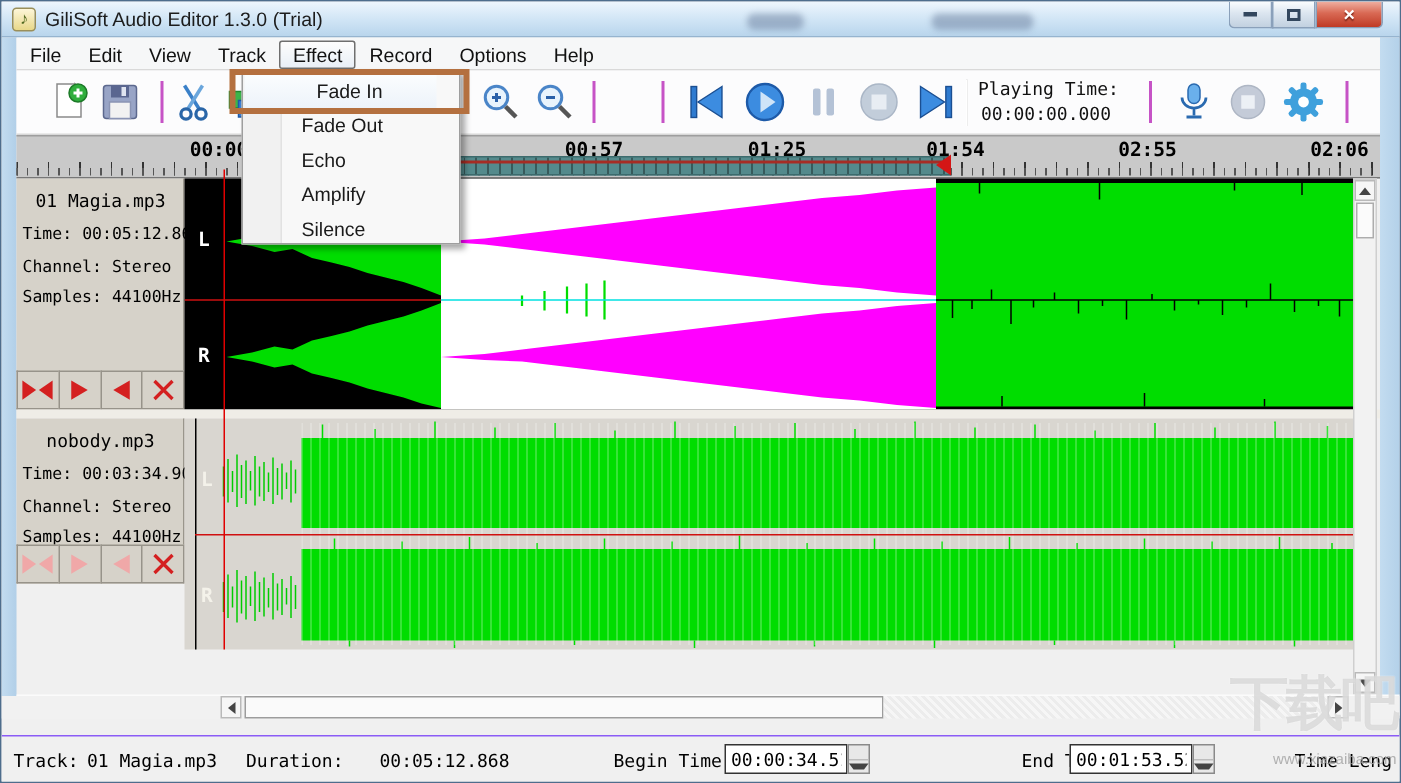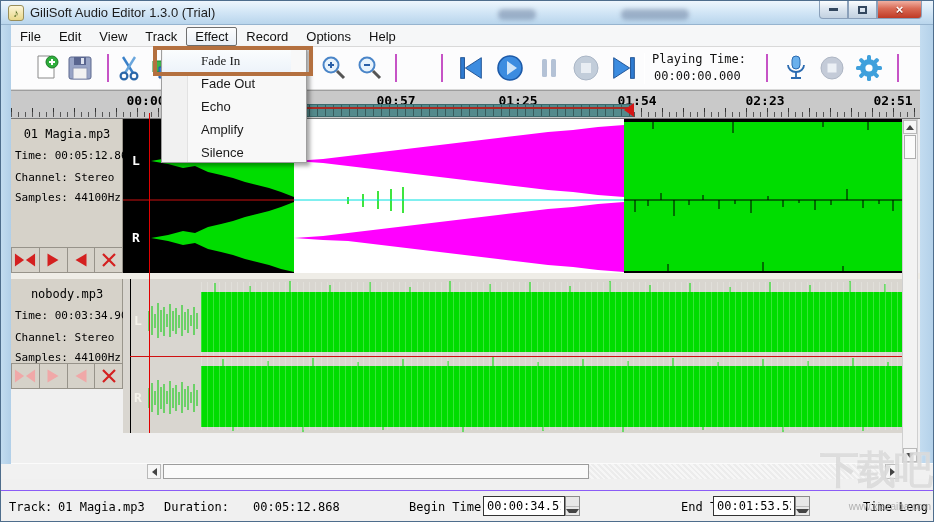--- a/index.html
+++ b/index.html
@@ -108,22 +108,22 @@
   .spin div:last-child{border-bottom:none;}
   .spin .tri-up{border-left-width:3px;border-right-width:3px;border-bottom-width:4px;}
   .spin .tri-down{border-left-width:3px;border-right-width:3px;border-top-width:4px;}
 
   
   .dropdown{left:160px;top:45px;width:146px;height:117px;background:#f8f8f8;
     border:1px solid #9e9e9e;box-shadow:3px 3px 4px rgba(0,0,0,.35);}
   .dd-gutter{left:0;top:0;width:26px;height:115px;background:#f1f1f1;border-right:1px solid #e2e2e2;}
   .dd-item{left:27px;width:118px;height:23px;font-size:13px;color:#1a1a1a;
     display:flex;align-items:center;padding-left:12px;}
-  .dd-item.hl{left:1px;width:128px;padding-left:38px;
-    background:linear-gradient(#fbfdfe,#edf3fa);font-family:Liberation Serif, serif;}
+  .dd-item.hl{left:1px;width:128px;padding-left:48px;
+    background:linear-gradient(#fbfdfe,#edf3fa);}
   .annotation{left:152px;top:45px;width:160px;height:30px;border:4px solid #b4703f;}
 
   
   .watermark{right:2px;top:440px;width:120px;text-align:right;pointer-events:none;}
   .wm-big{font-size:39px;font-weight:bold;color:rgba(195,195,195,.55);
     text-shadow:0 0 1px rgba(255,255,255,.8);line-height:58px;letter-spacing:-2px;}
   .wm-site{font-size:10px;color:rgba(165,165,165,.85);margin-top:2px;}
 </style>
 </head>
 <body>
@@ -273,22 +273,22 @@
     <div class="abs sep-m" style="left:886px;"></div>
   </div>
 
   <div class="abs ruler">
     <div class="abs ticks-major"></div>
     <div class="abs ticks-minor"></div>
     <div class="abs rlabel" style="left:135px;">00:00</div>
     <div class="abs rlabel" style="left:385px;">00:57</div>
     <div class="abs rlabel" style="left:507px;">01:25</div>
     <div class="abs rlabel" style="left:626px;">01:54</div>
-    <div class="abs rlabel" style="left:754px;">02:23</div>
-    <div class="abs rlabel" style="left:882px;">02:51</div>
+    <div class="abs rlabel" style="left:754px;">02:55</div>
+    <div class="abs rlabel" style="left:882px;">02:06</div>
     <div class="abs selband"></div>
     <div class="abs selband-redline"></div>
     <div class="abs selflag"></div>
   </div>
 
   <div class="abs infopanel" style="top:118px;height:154px;">
     <div class="abs trkname">01 Magia.mp3</div>
     <div class="abs inforow" style="top:30px;">
       <span>Time:</span> <span>00:05:12.868</span>
     </div>

